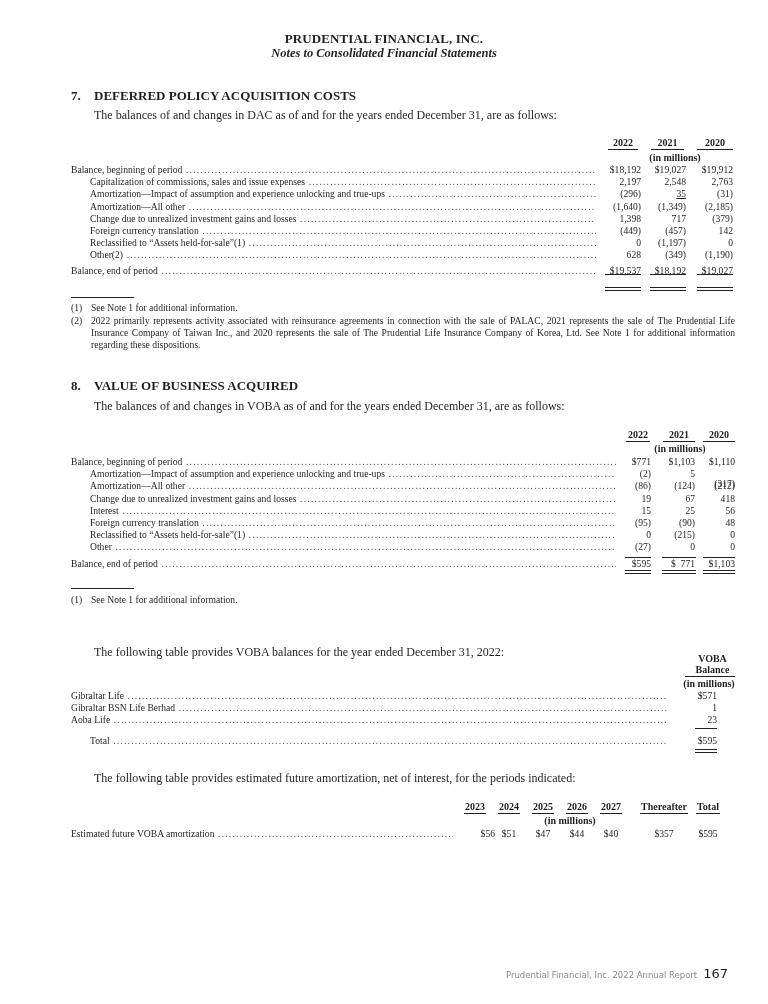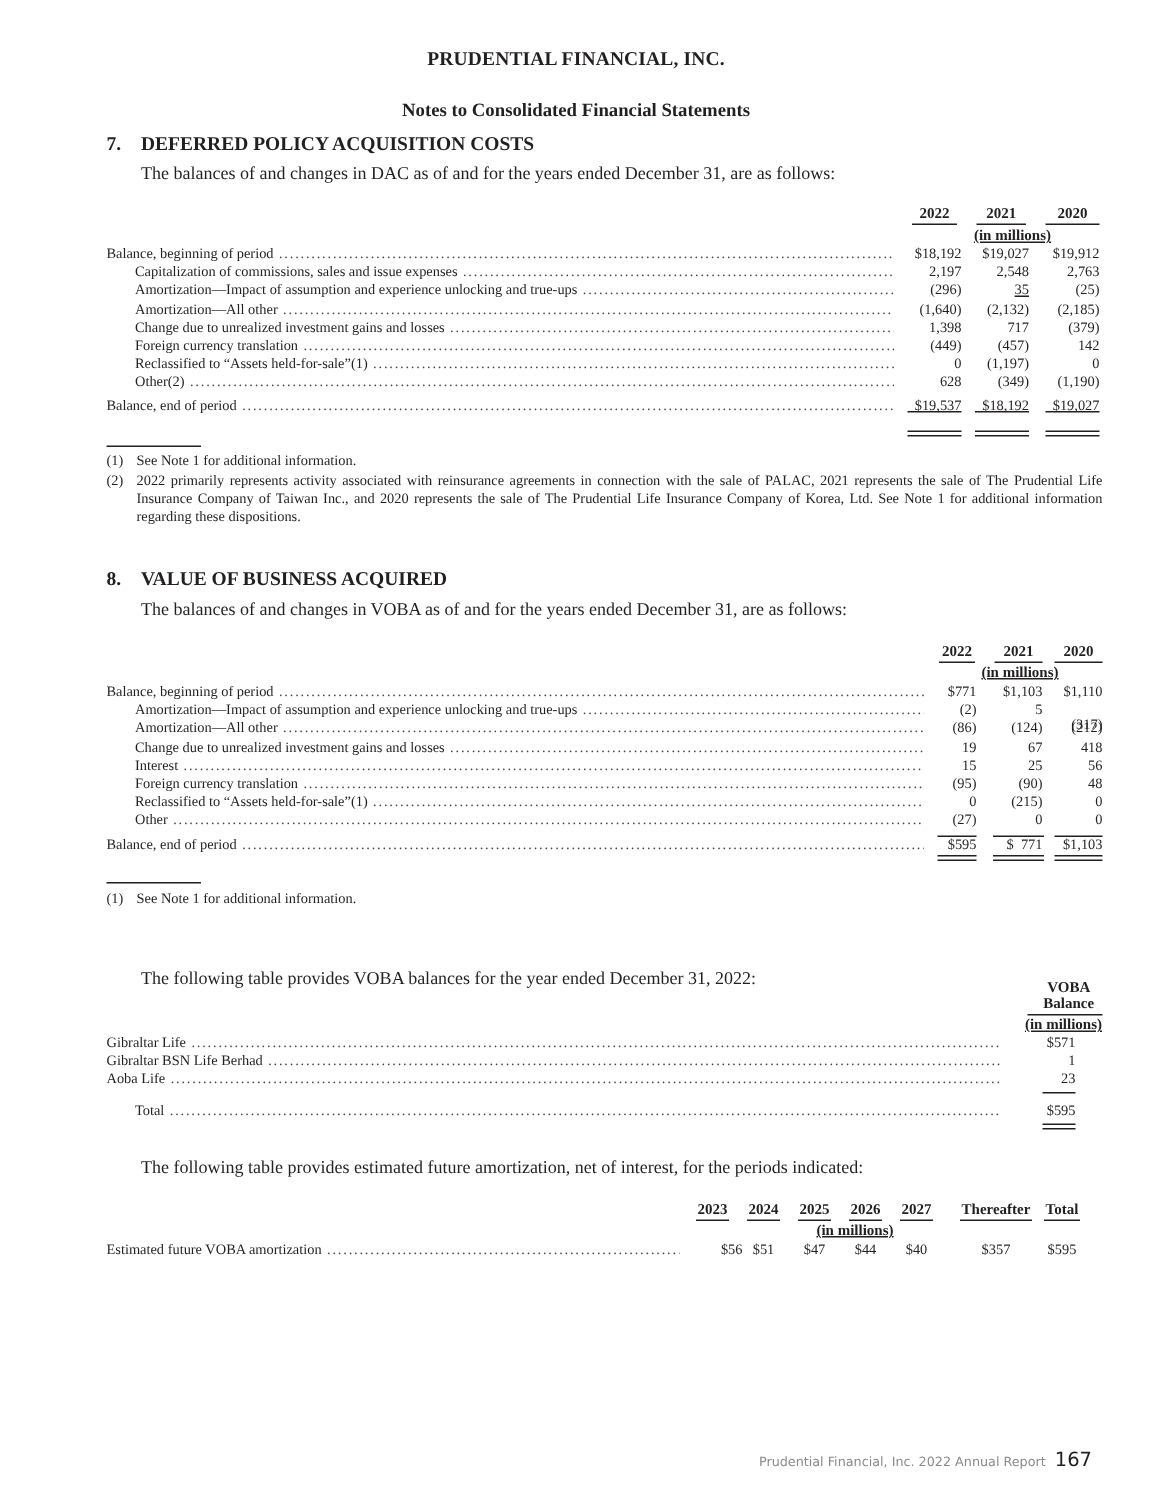--- a/index.html
+++ b/index.html
@@ -3,37 +3,37 @@
   <meta charset="utf-8">
   <style>
     html, body { margin: 0; padding: 0; background: #ffffff; }
     body {
       width: 768px; height: 1004px; position: relative; overflow: hidden;
       font-family: "Liberation Serif", "DejaVu Serif", serif;
       color: #231f20;
     }
     .page-head { position: absolute; left: 0; width: 768px; text-align: center; font-weight: bold; }
     .company { top: 31px; font-size: 13px; letter-spacing: 0.1px; }
-    .subtitle { top: 66px; font-size: 12.5px; }
+    .subtitle { top: 46px; font-size: 12.5px; font-style: italic; }
 
     .section-title { position: absolute; left: 71px; font-weight: bold; font-size: 13px; }
     .section-title .num { display: inline-block; width: 23px; }
     .intro { position: absolute; left: 94px; font-size: 12px; }
 
     
     .tbl { position: absolute; left: 71px; font-size: 9.6px; }
     .row { position: relative; height: 12.2px; line-height: 12.2px; white-space: nowrap; }
     .row .label { position: absolute; left: 0; top: 0; overflow: hidden; white-space: nowrap; }
     .row .label.indent { left: 19px; }
     .row .val { position: absolute; top: 0; text-align: right; }
     .dots { letter-spacing: 1.2px; color: #444; }
 
     .hdr { position: absolute; font-weight: bold; font-size: 10px; text-align: center; }
     .hdr.ul { border-bottom: 1.5px solid #231f20; padding-bottom: 1px; }
-    .inmil { position: absolute; font-weight: bold; font-size: 10px; text-align: center; text-decoration: underline; }
+    .inmil { position: absolute; font-weight: bold; font-size: 10px; text-align: center; }
 
     .rule { position: absolute; height: 0; border-top: 1px solid #231f20; }
     .drule { position: absolute; height: 2px; border-top: 1px solid #231f20; border-bottom: 1px solid #231f20; }
 
     .fn-rule { position: absolute; left: 71px; width: 63px; border-top: 1px solid #231f20; }
     .fn { position: absolute; left: 71px; font-size: 9.6px; line-height: 12.2px; width: 664px; text-align: justify; }
     .fn .fnum { position: absolute; left: 0; }
     .fn .ftext { display: block; margin-left: 20px; }
 
     .footer { position: absolute; top: 966px; right: 40px; font-family: "DejaVu Sans", sans-serif; font-size: 8.5px; color: #8a8a8a; }
@@ -65,26 +65,26 @@
     <div class="row">
       <div class="label indent" style="width: 506px;"><span>Capitalization of commissions, sales and issue expenses</span><span class="dots"> ................................................................................................................................................................</span></div>
       <div class="val" style="right: 94px; white-space: pre;">2,197</div>
       <div class="val" style="right: 49px; white-space: pre;">2,548</div>
       <div class="val" style="right: 2px; white-space: pre;">2,763</div>
     </div>
     <div class="row">
       <div class="label indent" style="width: 506px;"><span>Amortization—Impact of assumption and experience unlocking and true-ups</span><span class="dots"> ................................................................................................................................................................</span></div>
       <div class="val" style="right: 94px; white-space: pre;">(296)</div>
       <div class="val" style="right: 49px; white-space: pre; text-decoration: underline;">35</div>
-      <div class="val" style="right: 2px; white-space: pre;">(25)</div>
+      <div class="val" style="right: 2px; white-space: pre;">(31)</div>
     </div>
     <div class="row">
       <div class="label indent" style="width: 506px;"><span>Amortization—All other</span><span class="dots"> ................................................................................................................................................................</span></div>
       <div class="val" style="right: 94px; white-space: pre;">(1,640)</div>
-      <div class="val" style="right: 49px; white-space: pre;">(2,132)</div>
+      <div class="val" style="right: 49px; white-space: pre;">(1,349)</div>
       <div class="val" style="right: 2px; white-space: pre;">(2,185)</div>
     </div>
     <div class="row">
       <div class="label indent" style="width: 506px;"><span>Change due to unrealized investment gains and losses</span><span class="dots"> ................................................................................................................................................................</span></div>
       <div class="val" style="right: 94px; white-space: pre;">1,398</div>
       <div class="val" style="right: 49px; white-space: pre;">717</div>
       <div class="val" style="right: 2px; white-space: pre;">(379)</div>
     </div>
     <div class="row">
       <div class="label indent" style="width: 506px;"><span>Foreign currency translation</span><span class="dots"> ................................................................................................................................................................</span></div>

